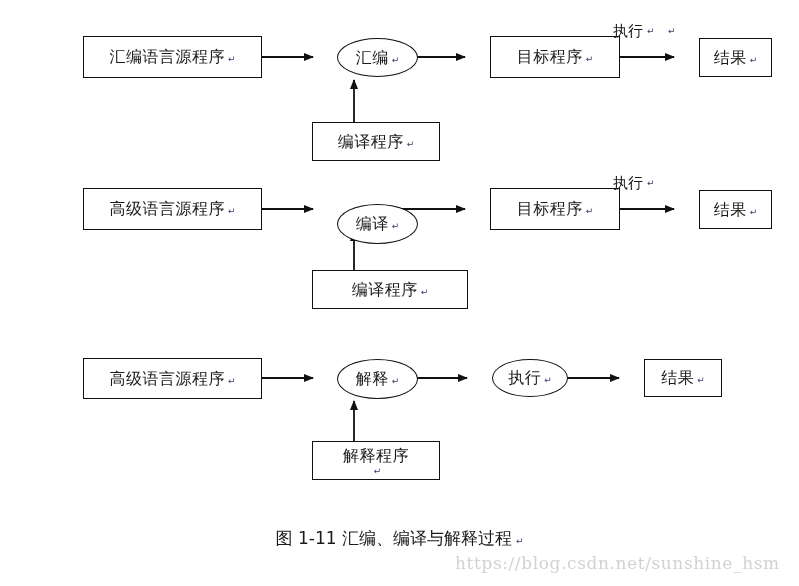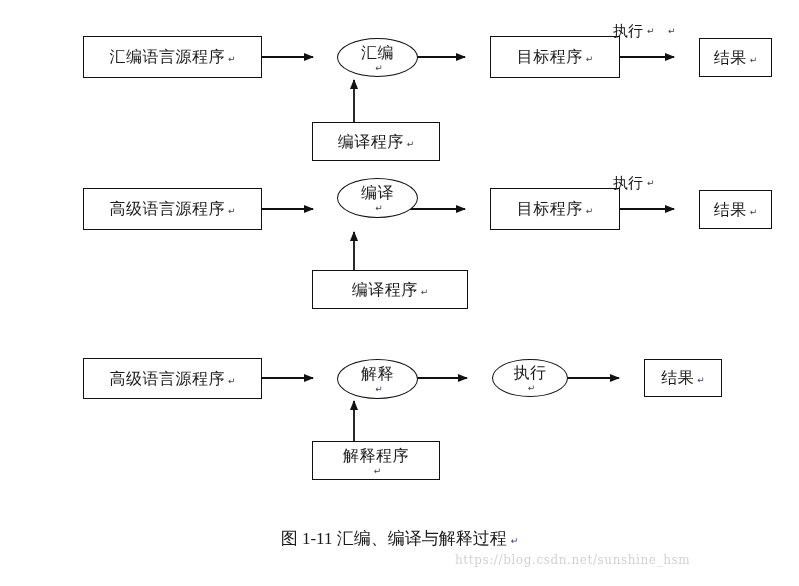--- a/index.html
+++ b/index.html
@@ -31,21 +31,20 @@
     margin-left: 22px;
   }
   .box {
     border: 1.6px solid #111111;
     background: #ffffff;
   }
   .ellipse {
     border: 1.6px solid #111111;
     border-radius: 50%;
     background: #ffffff;
-    flex-direction: column;
   }
   .node .label {
     font-size: 16px;
     line-height: 1;
     letter-spacing: 0.5px;
   }
   .node .pilcrow {
     font-size: 9px;
     color: #3a3a6a;
     margin-left: 3px;
@@ -72,33 +71,32 @@
   }
   #caption {
     position: absolute;
     left: 0;
     top: 527px;
     width: 799px;
     text-align: center;
     font-size: 17px;
     color: #1b1b1b;
     white-space: nowrap;
-    font-family: Liberation Serif, serif;
   }
   #caption .pilcrow {
     font-size: 9px;
     color: #3a3a6a;
     margin-left: 4px;
   }
   #watermark {
     position: absolute;
     left: 455px;
     top: 553px;
     font-family: "DejaVu Serif", "Liberation Serif", serif;
-    font-size: 12px;
+    font-size: 17px;
     color: #d2d2d2;
     letter-spacing: 0.6px;
     white-space: nowrap;
   }
 </style>
 </head>
 <body>
 
 <svg id="canvas" viewBox="0 0 799 586" xmlns="http://www.w3.org/2000/svg">
   <defs>
@@ -159,21 +157,21 @@
 <div class="node box" style="left:677px; top:38px; width:73px; height:39px;">
   <span class="label">结果</span>
   <span class="pilcrow">↵</span>
 </div>
 
 <div class="node box" style="left:61px; top:188px; width:179px; height:42px;">
   <span class="label">高级语言源程序</span>
   <span class="pilcrow">↵</span>
 </div>
 
-<div class="node ellipse" style="left:315px; top:178px; width:81px; height:40px;">
+<div class="node ellipse" style="left:315px; top:204px; width:81px; height:40px;">
   <span class="label">编译</span>
   <span class="pilcrow">↵</span>
 </div>
 
 <div class="node box" style="left:290px; top:270px; width:156px; height:39px;">
   <span class="label">编译程序</span>
   <span class="pilcrow">↵</span>
 </div>
 
 <div class="node box" style="left:468px; top:188px; width:130px; height:42px;">

